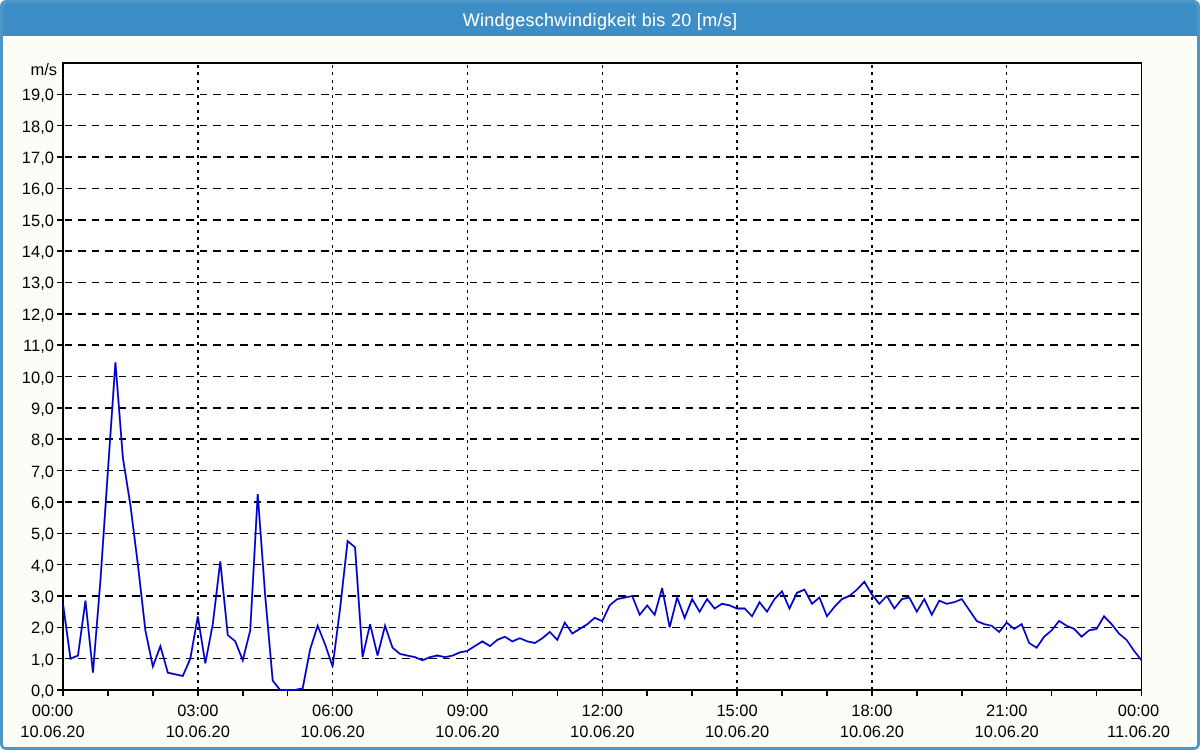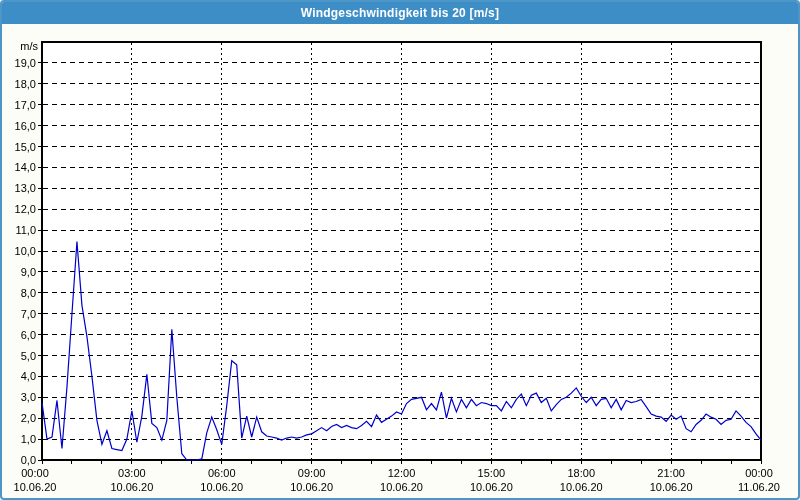--- a/index.html
+++ b/index.html
@@ -16,21 +16,21 @@
     border:2px solid #4c96c8;
     border-radius:4px;
     overflow:hidden;
   }
   .titlebar{
     position:absolute;left:0;top:0;right:0;
     height:22px;
     background:#3d8ec6;
     color:#ffffff;
     font-size:12px;
-    font-weight:bold;
+    font-weight:normal;
     line-height:22px;
     text-align:center;
     letter-spacing:0.2px;
   }
   .chart-canvas{
     position:absolute;left:0;top:0;
     width:796px;height:496px;
   }
 </style>
 </head>

